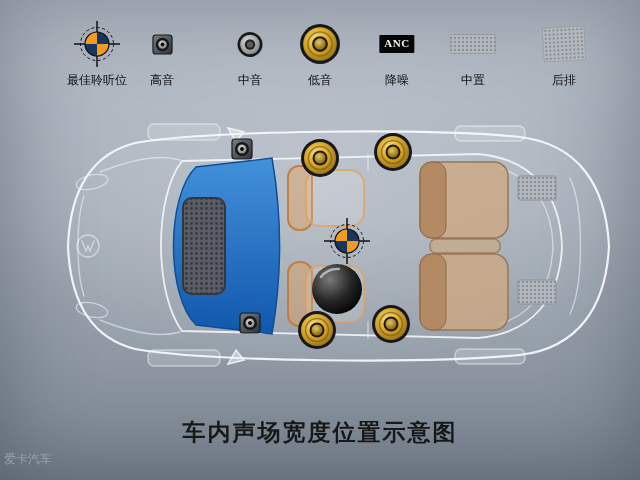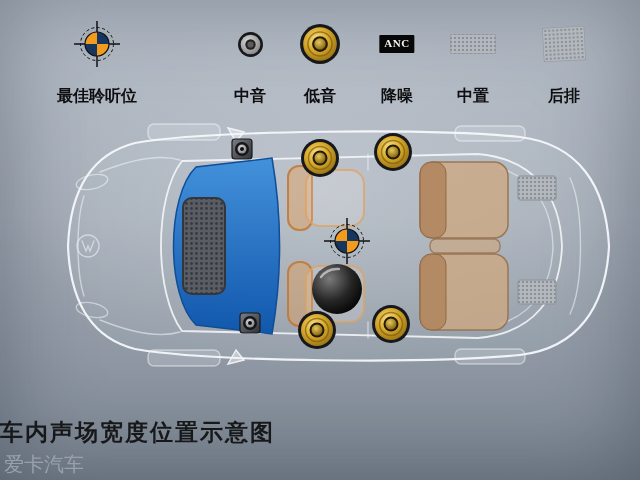--- a/index.html
+++ b/index.html
@@ -9,39 +9,39 @@
     background:
       radial-gradient(ellipse 70% 55% at 50% 40%, rgba(255,255,255,0.20), rgba(255,255,255,0) 70%),
       linear-gradient(180deg,#b6bec8 0%,#a4acb7 45%,#7b8591 100%);
     box-shadow: inset 0 0 90px rgba(30,40,52,0.38);
   }
   .defs{position:absolute;width:0;height:0}
   
   .legend{position:absolute;top:16px;left:0;width:100%;height:88px}
   .legend-item{position:absolute;top:0;transform:translateX(-50%);display:flex;flex-direction:column;align-items:center}
   .icon-box{height:56px;display:flex;align-items:center;justify-content:center}
-  .legend-label{margin-top:14px;font-size:16px;font-weight:700;color:#0e0e10;white-space:nowrap}
+  .legend-label{margin-top:0;font-size:12px;font-weight:400;color:#0e0e10;white-space:nowrap}
   .anc-badge{background:#070707;color:#f4f3ee;font-family:"Liberation Serif","DejaVu Serif",serif;
     font-weight:700;font-size:11px;padding:2px 5px;line-height:1.25;border-radius:1px;letter-spacing:.5px}
   .rear-tilt{transform:rotate(-3deg)}
   
   .car-svg{position:absolute;left:0;top:0}
   .body{fill:rgba(244,248,252,0.07);stroke:rgba(247,250,253,0.92);stroke-width:2.2}
   .line{fill:none;stroke:rgba(248,250,252,0.85);stroke-width:1.8}
   .line2{fill:none;stroke:rgba(240,245,250,0.55);stroke-width:1.4}
   .mirror{fill:rgba(240,244,248,0.5);stroke:rgba(248,250,252,0.85);stroke-width:1.5}
   .wheel{fill:rgba(220,226,232,0.25);stroke:rgba(255,255,255,0.45);stroke-width:1.5}
   .seatback{fill:rgba(232,154,74,0.40);stroke:rgba(196,118,46,0.85);stroke-width:2}
   .seatpan{fill:rgba(255,250,242,0.16);stroke:rgba(224,162,92,0.75);stroke-width:2}
   .rseat{fill:rgba(205,168,130,0.78);stroke:rgba(150,112,75,0.9);stroke-width:1.5}
   .rseatback{fill:rgba(176,134,94,0.9);stroke:rgba(140,100,62,0.9);stroke-width:1}
   
-  .caption{position:absolute;left:0;right:0;top:417px;text-align:left;
+  .caption{position:absolute;left:0;right:0;top:417px;text-align:center;
     font-size:23px;font-weight:700;color:#17181a;letter-spacing:2px}
-  .watermark{position:absolute;left:4px;top:451px;font-size:20px;color:#99a0a9}
+  .watermark{position:absolute;left:4px;top:451px;font-size:12px;color:#99a0a9}
 </style>
 </head>
 <body>
 
 <div class="stage">
 
   <svg class="defs" aria-hidden="true">
     <defs>
       <radialGradient id="gGold" cx="40%" cy="35%" r="75%">
         <stop offset="0%" stop-color="#f7e08a"></stop>
@@ -129,20 +129,28 @@
   </svg>
 
   <div class="legend">
     <div class="legend-item" style="left:97px">
       <div class="icon-box">
         <svg width="52" height="52" viewBox="-26 -26 52 52">
             <use href="#sym-listening-position"></use>
           </svg>
       </div>
       <div class="legend-label">最佳聆听位</div>
+    </div>
+    <div class="legend-item" style="left:162px">
+      <div class="icon-box">
+        <svg width="21" height="21" viewBox="-11 -11 22 22">
+            <use href="#sym-tweeter"></use>
+          </svg>
+      </div>
+      <div class="legend-label">高音</div>
     </div>
     <div class="legend-item" style="left:250px">
       <div class="icon-box">
         <svg width="27" height="27" viewBox="-13 -13 26 26">
             <use href="#sym-midrange"></use>
           </svg>
       </div>
       <div class="legend-label">中音</div>
     </div>
     <div class="legend-item" style="left:397px">

